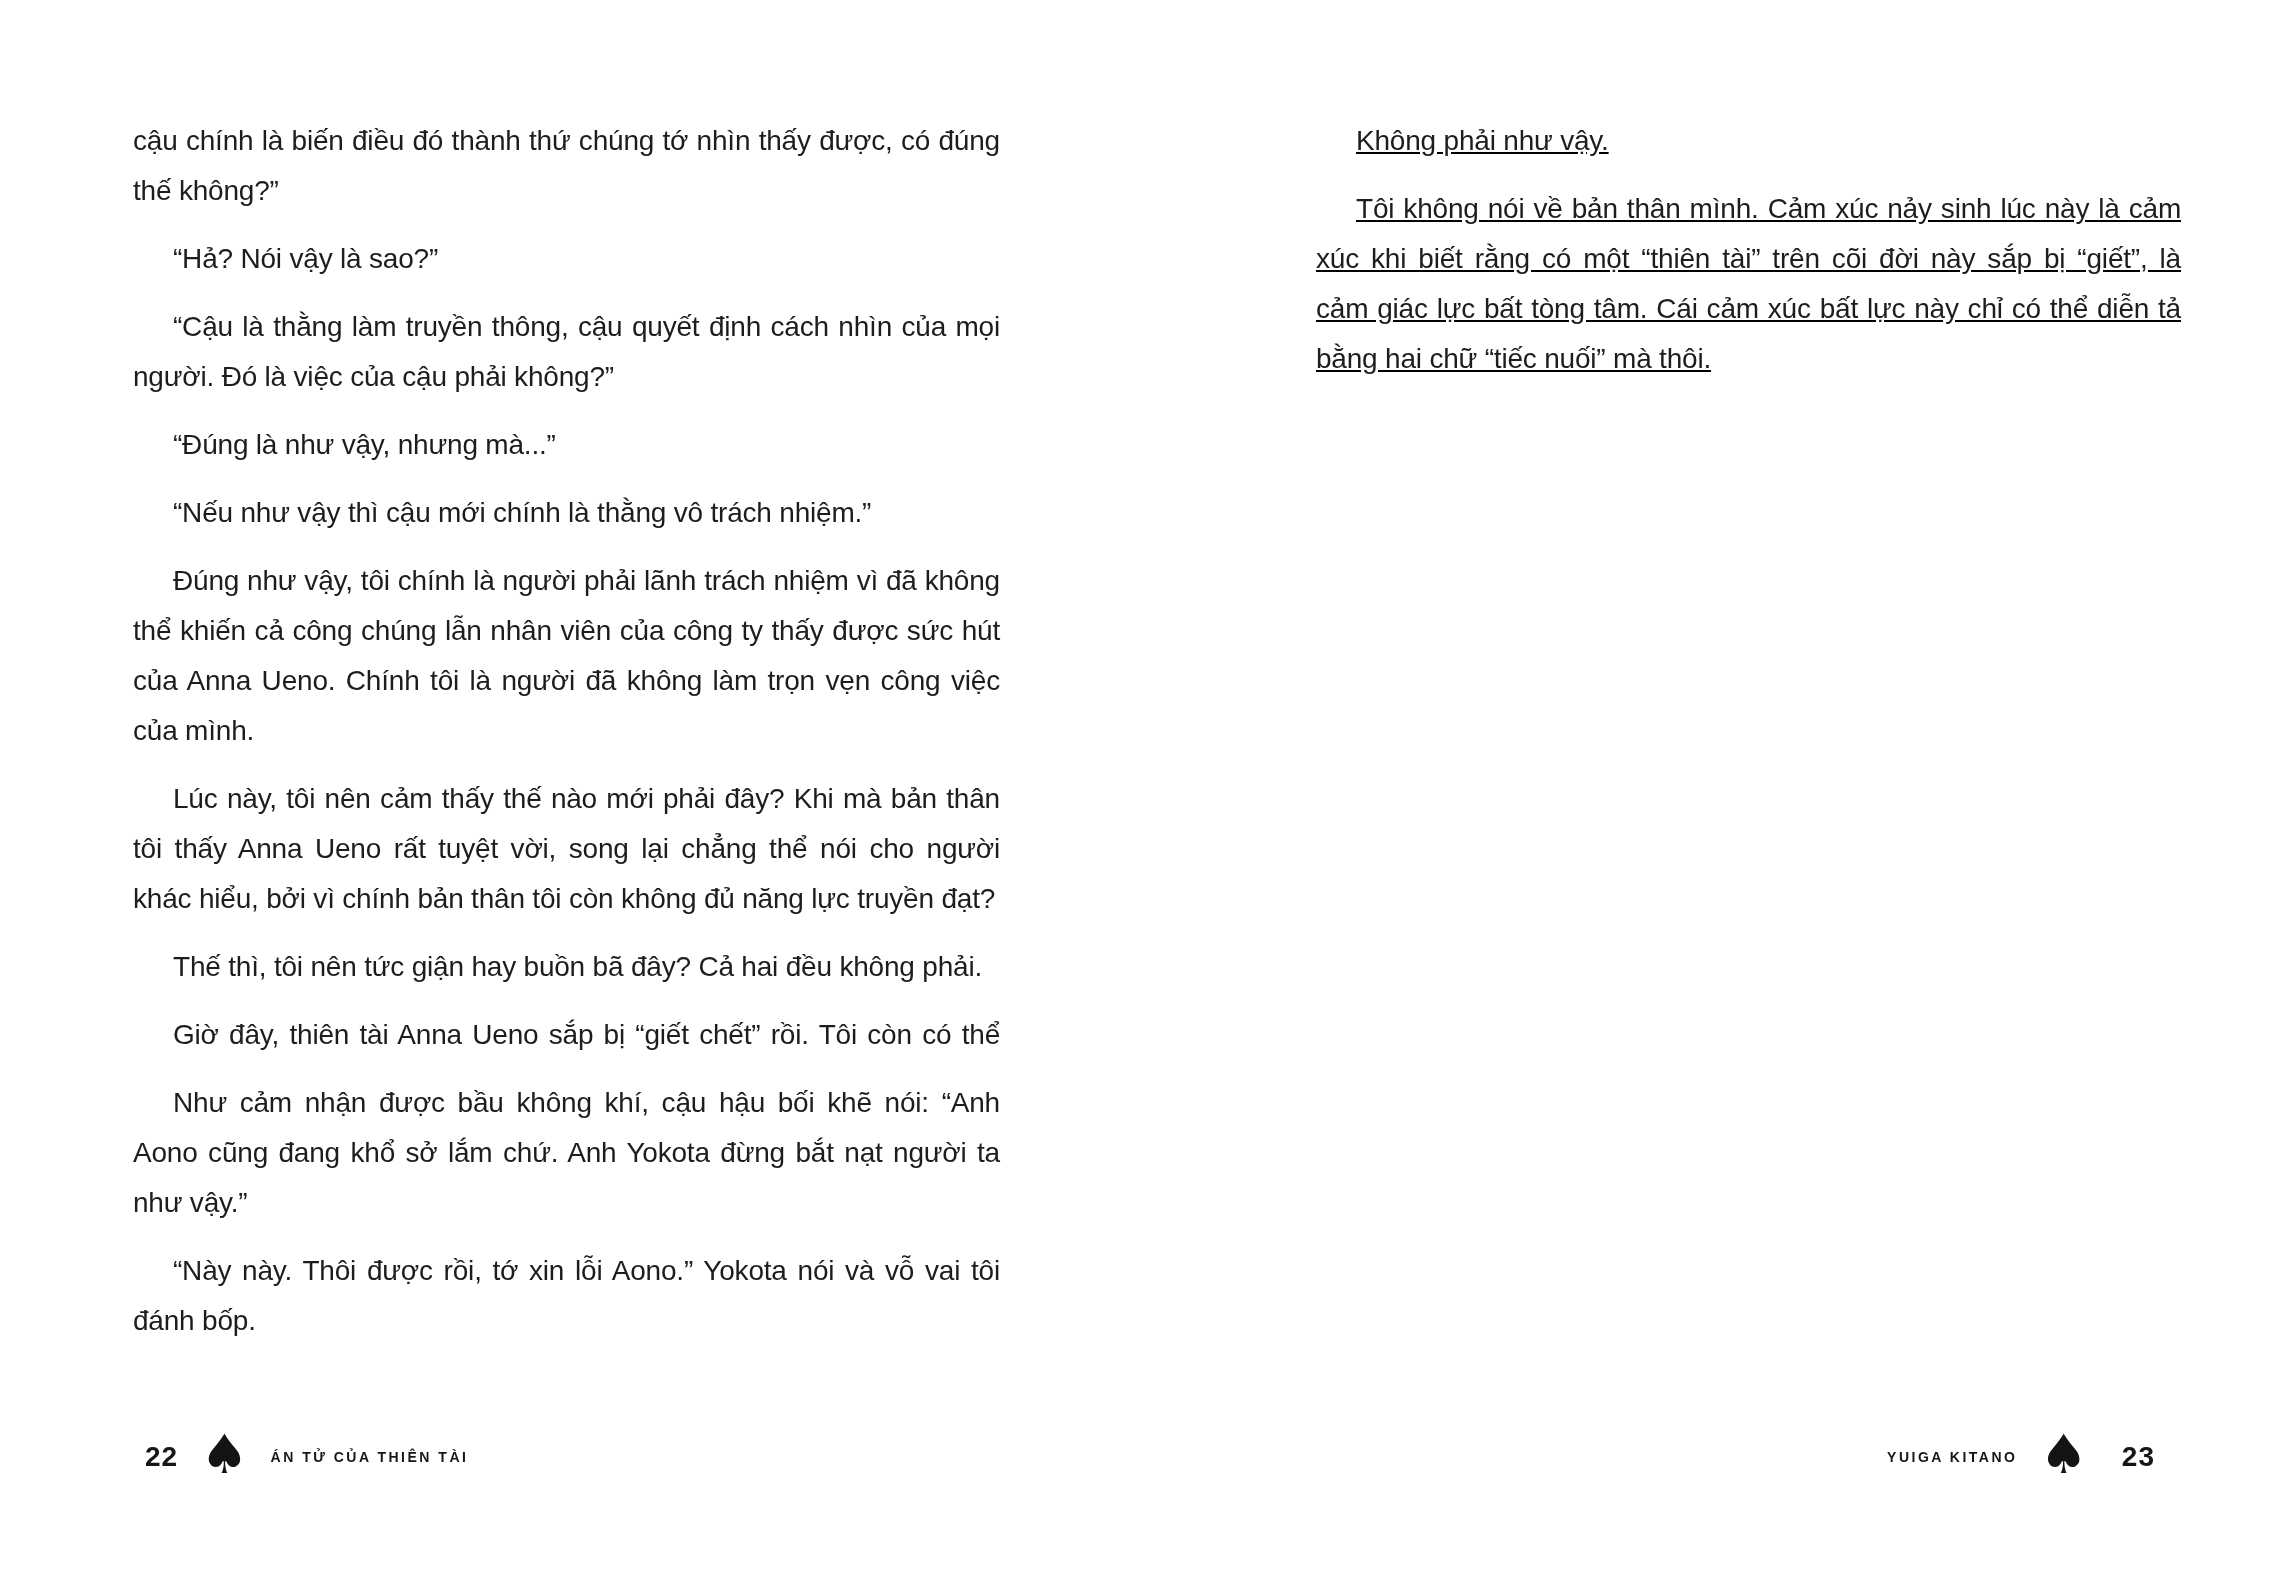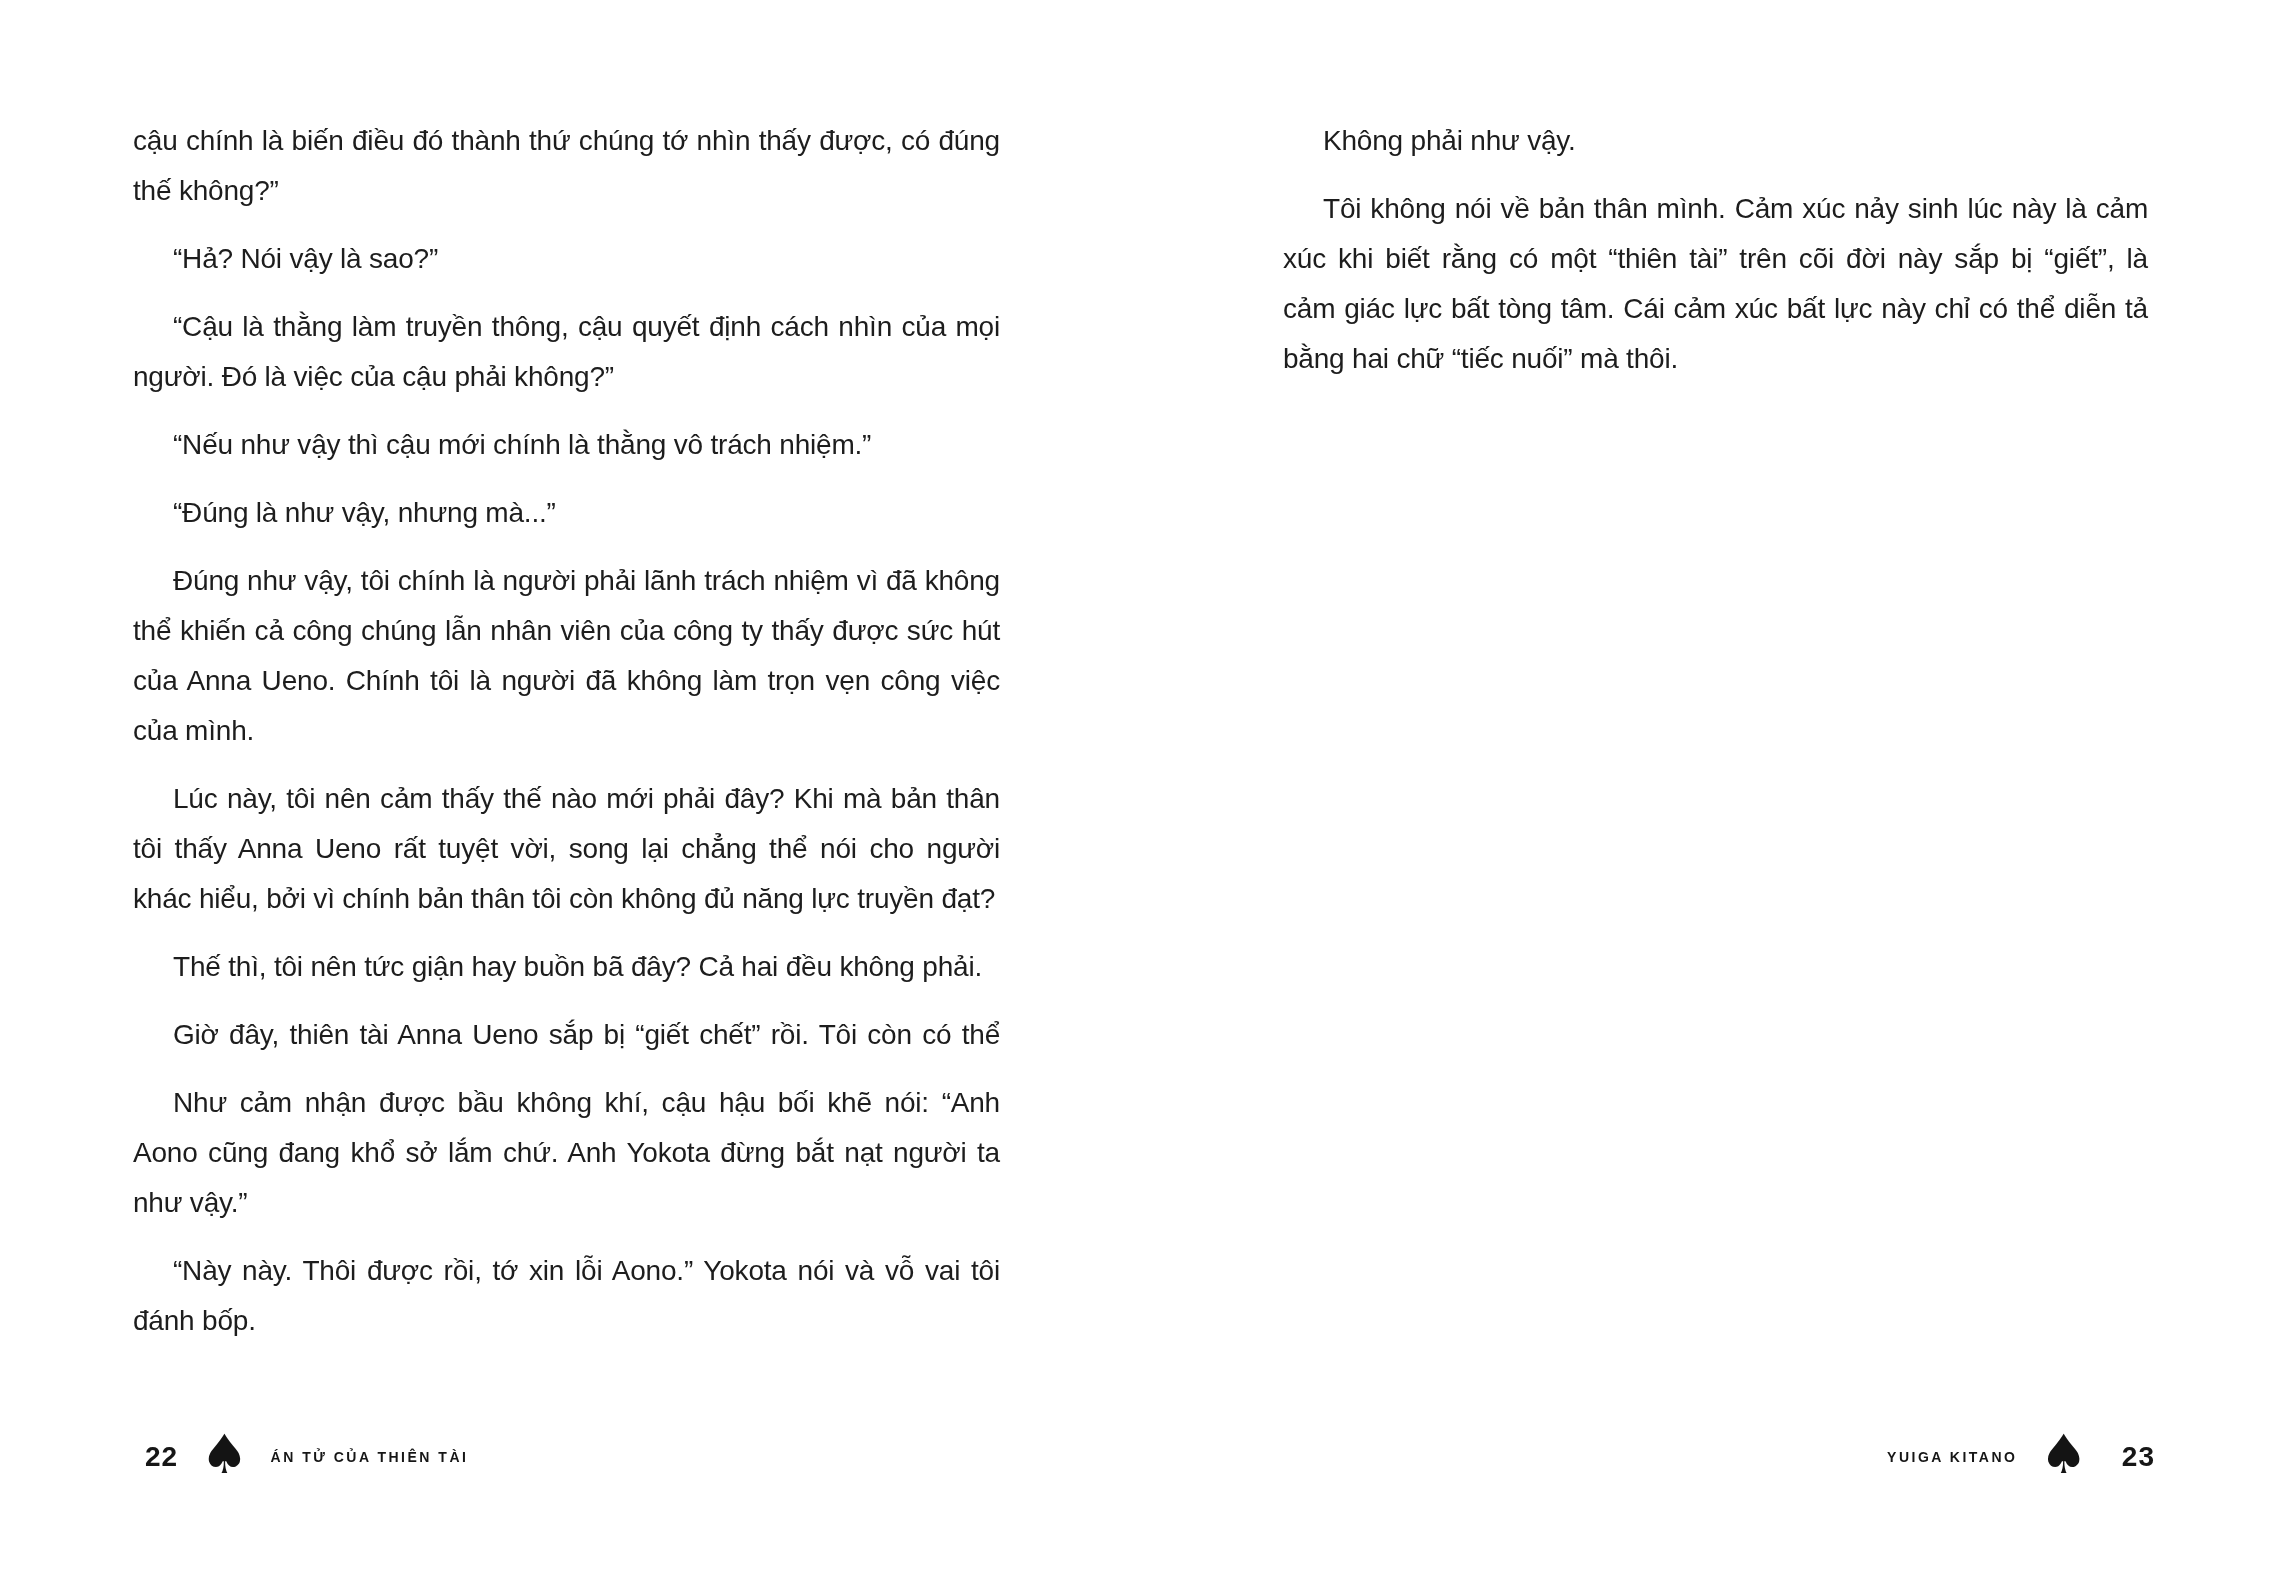--- a/index.html
+++ b/index.html
@@ -17,21 +17,21 @@
   .spread {
     position: absolute;
     inset: 0;
   }
   
   .col {
     position: absolute;
     top: 116px;
   }
   .col-left  { left: 133px;  width: 867px; }
-  .col-right { left: 1283px; width: 865px; }
+  .col-right { left: 1316px; width: 865px; text-decoration: underline; }
 
   .para {
     margin: 0 0 18px 0;
     padding: 0;
   }
   .line {
     display: block;
     font-size: 28px;
     line-height: 50px;
     letter-spacing: -0.2px;
@@ -92,24 +92,24 @@
       <span class="line last">thế không?”</span>
     </p>
     <p class="para">
       <span class="line last ind">“Hả? Nói vậy là sao?”</span>
     </p>
     <p class="para">
       <span class="line ind">“Cậu là thằng làm truyền thông, cậu quyết định cách nhìn của mọi</span>
       <span class="line last">người. Đó là việc của cậu phải không?”</span>
     </p>
     <p class="para">
-      <span class="line last ind">“Nếu như vậy thì cậu mới chính là thằng vô trách nhiệm.”</span>
+      <span class="line last ind">“Đúng là như vậy, nhưng mà...”</span>
     </p>
     <p class="para">
-      <span class="line last ind">“Đúng là như vậy, nhưng mà...”</span>
+      <span class="line last ind">“Nếu như vậy thì cậu mới chính là thằng vô trách nhiệm.”</span>
     </p>
     <p class="para">
       <span class="line ind">Đúng như vậy, tôi chính là người phải lãnh trách nhiệm vì đã không</span>
       <span class="line">thể khiến cả công chúng lẫn nhân viên của công ty thấy được sức hút</span>
       <span class="line">của Anna Ueno. Chính tôi là người đã không làm trọn vẹn công việc</span>
       <span class="line last">của mình.</span>
     </p>
     <p class="para">
       <span class="line ind">Lúc này, tôi nên cảm thấy thế nào mới phải đây? Khi mà bản thân</span>
       <span class="line">tôi thấy Anna Ueno rất tuyệt vời, song lại chẳng thể nói cho người</span>

